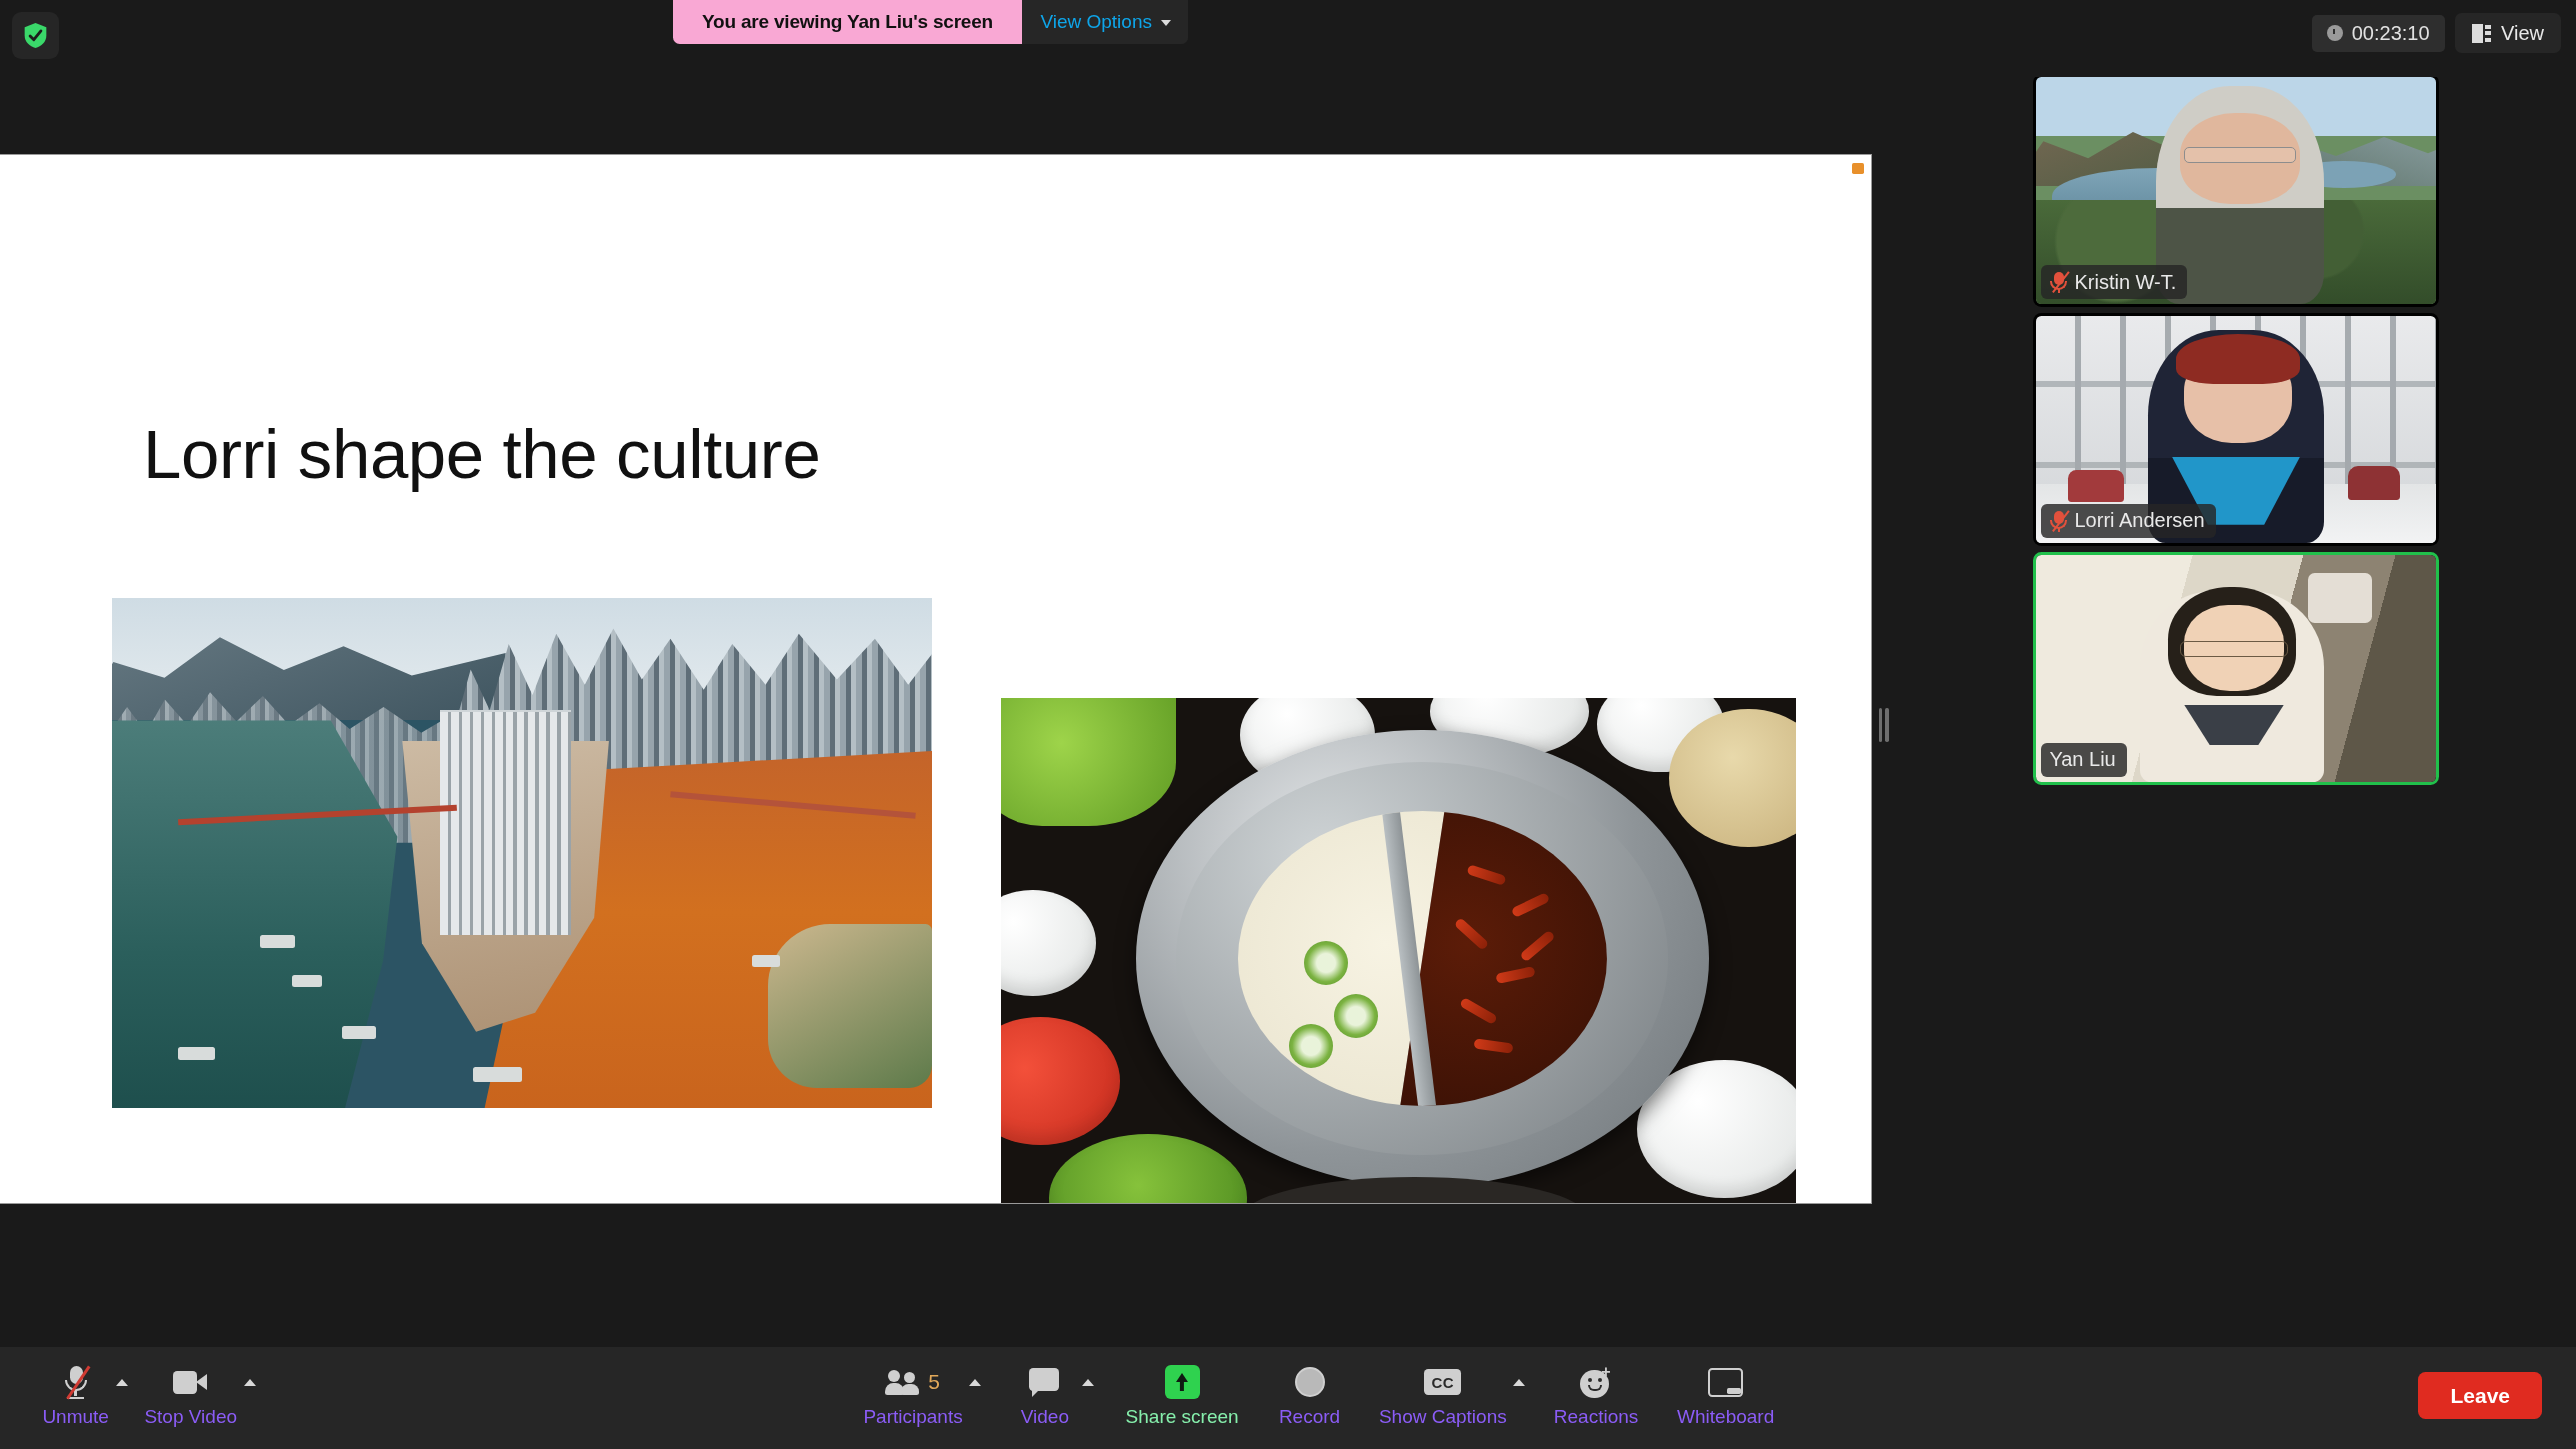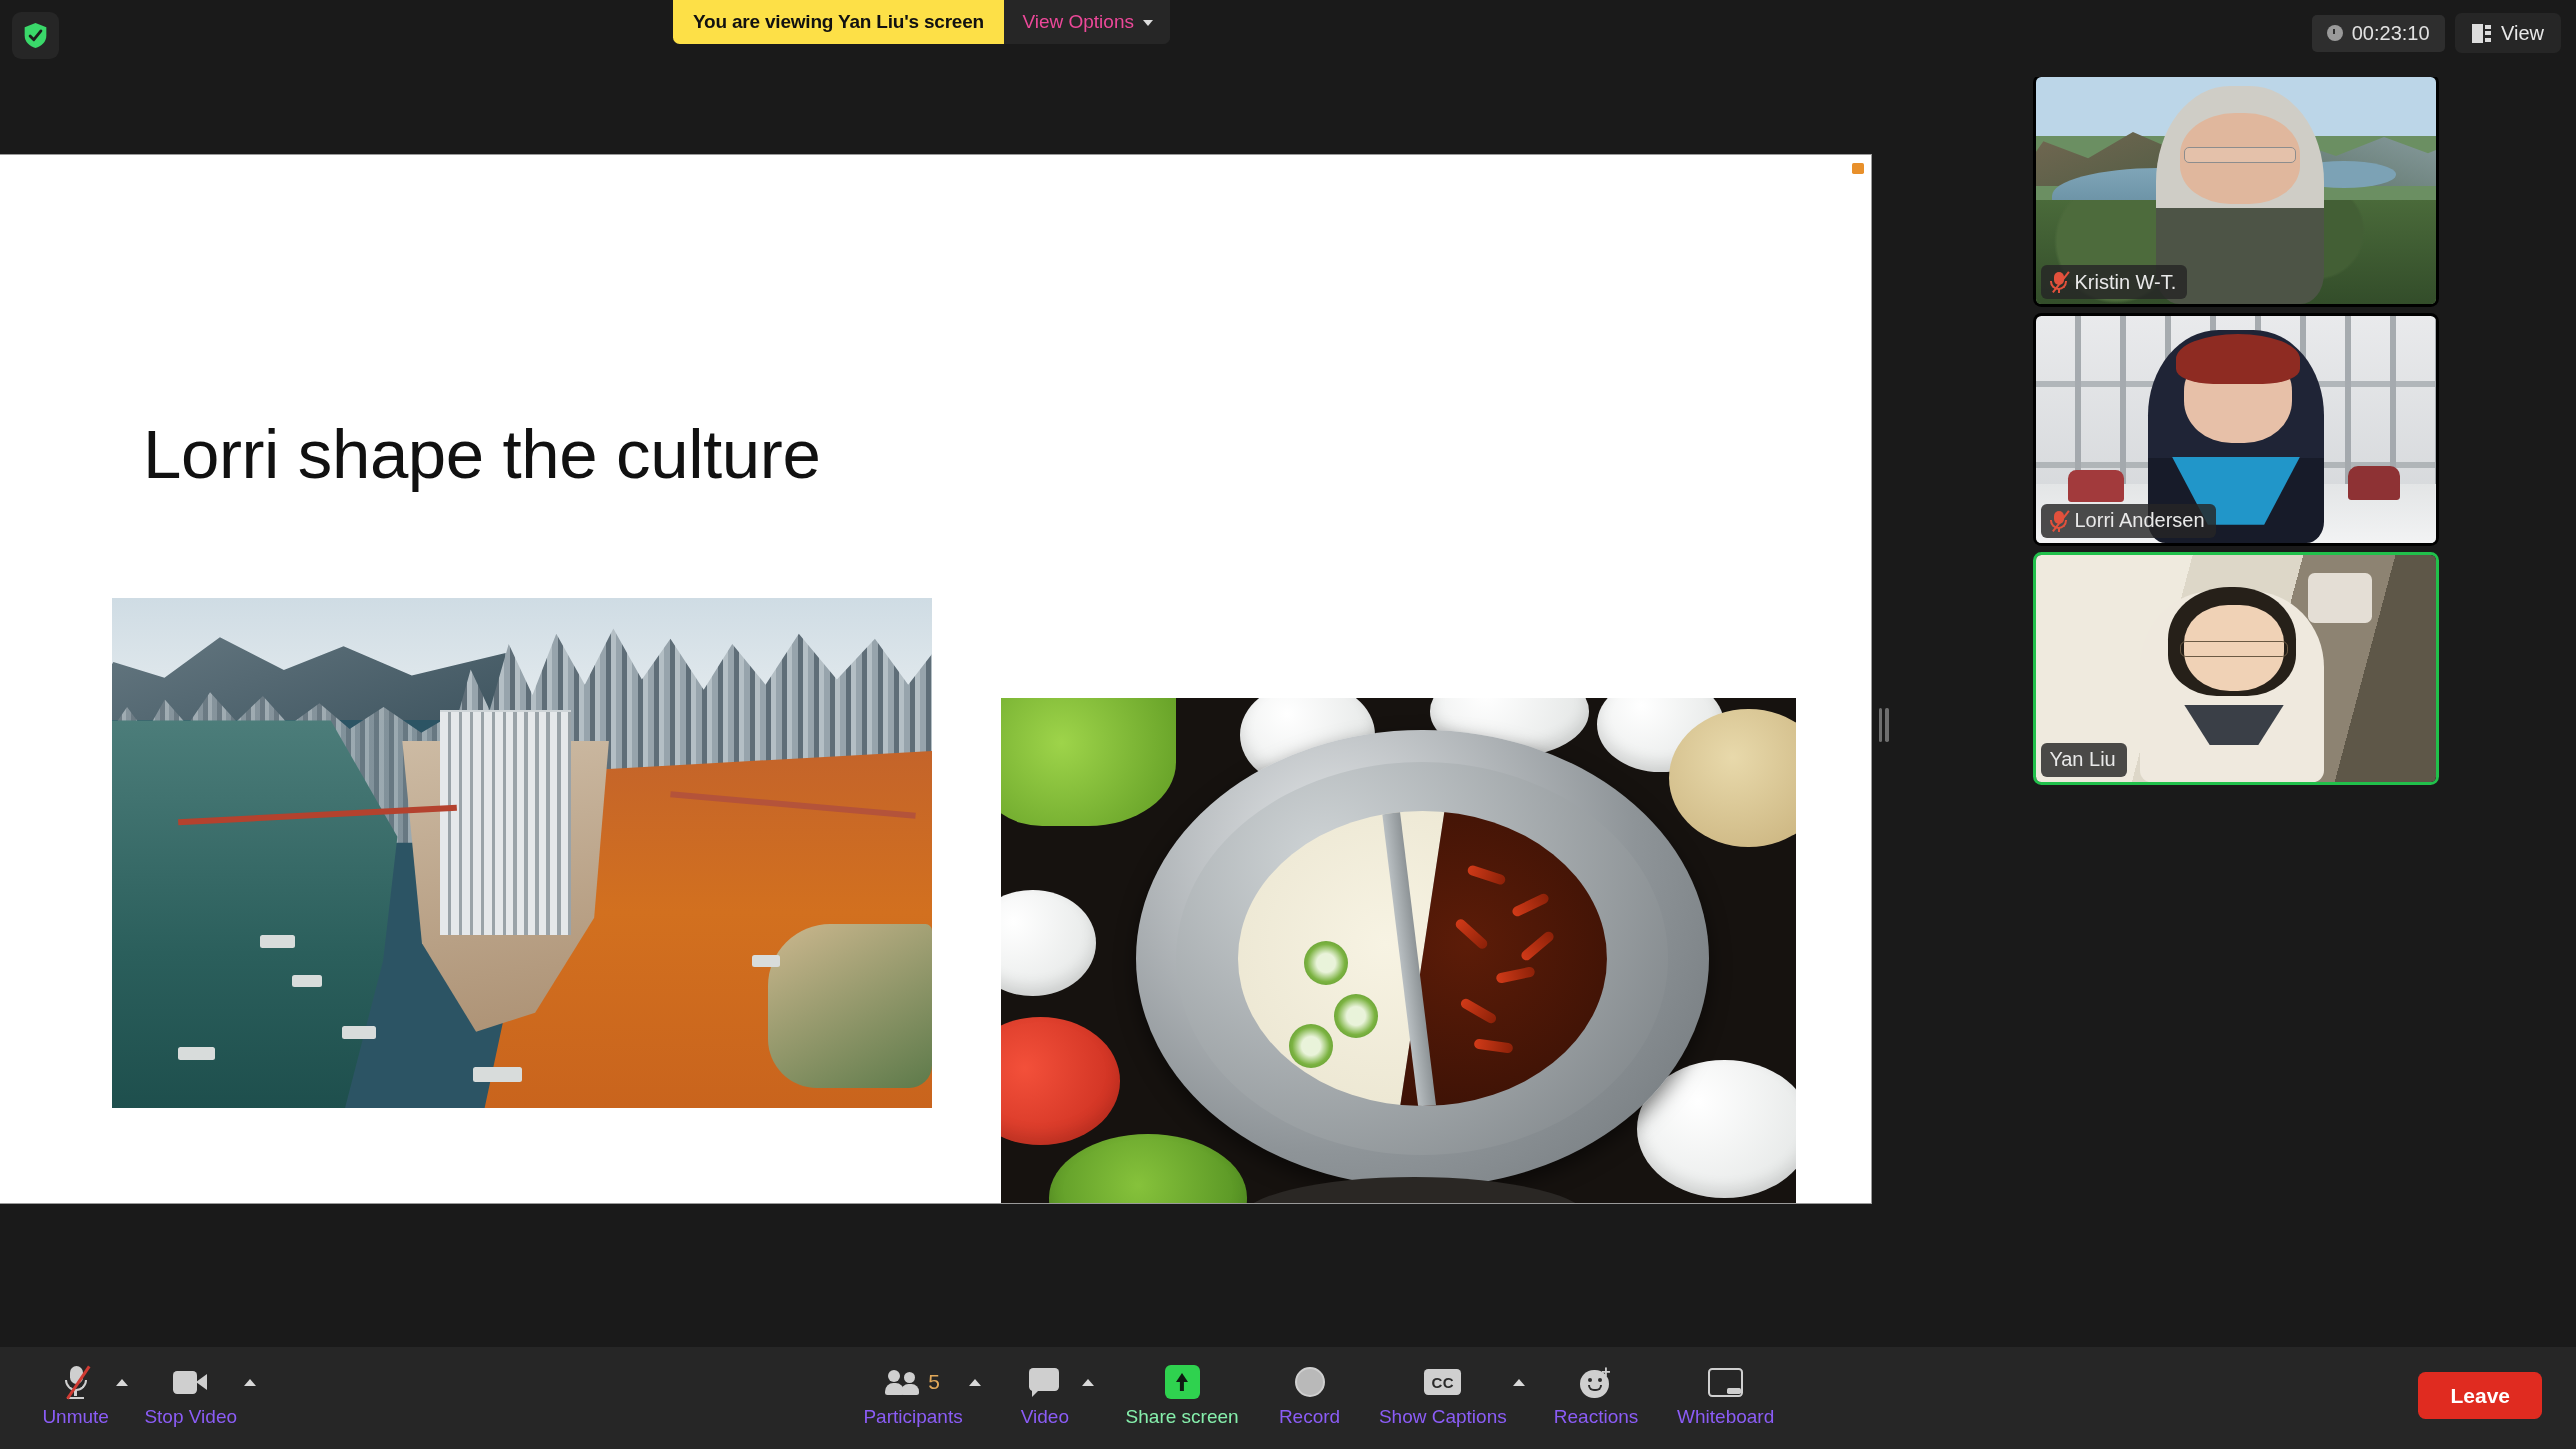--- a/index.html
+++ b/index.html
@@ -21,26 +21,26 @@
     position: absolute; left: 11.7px; top: 11.7px; width: 47px; height: 47px;
     background: #262626; border-radius: 9.2px;
     display: flex; align-items: center; justify-content: center;
   }
   .view-banner-wrap {
     position: absolute; left: 673px; top: 0; height: 44px;
     display: flex; align-items: stretch;
     background: #262626; border-radius: 0 0 6.7px 6.7px; overflow: hidden;
   }
   .viewing-pill {
-    background: #fde047; color: #111; font-size: 19px; font-weight: bold;
-    display: flex; align-items: center; padding: 0 20px; white-space: nowrap;
+    background: #f9a8d4; color: #111; font-size: 19px; font-weight: bold;
+    display: flex; align-items: center; padding: 0 29px; white-space: nowrap;
     letter-spacing: -0.2px;
   }
   .view-options {
-    background: #262626; color: #ec4899; font-size: 19px;
+    background: #262626; color: #0ea5e9; font-size: 19px;
     display: flex; align-items: center; gap: 9.2px; padding: 0 17px 0 18.4px;
     white-space: nowrap;
   }
   .caret-down {
     width: 0; height: 0; border-left: 5.9px solid transparent;
     border-right: 5.9px solid transparent; border-top: 6.7px solid #dcdcdc;
     margin-top: 2.5px;
   }
   .topright { position: absolute; right: 15px; top: 13.4px; display: flex; align-items: center; gap: 10px; }
   .timer-chip {

